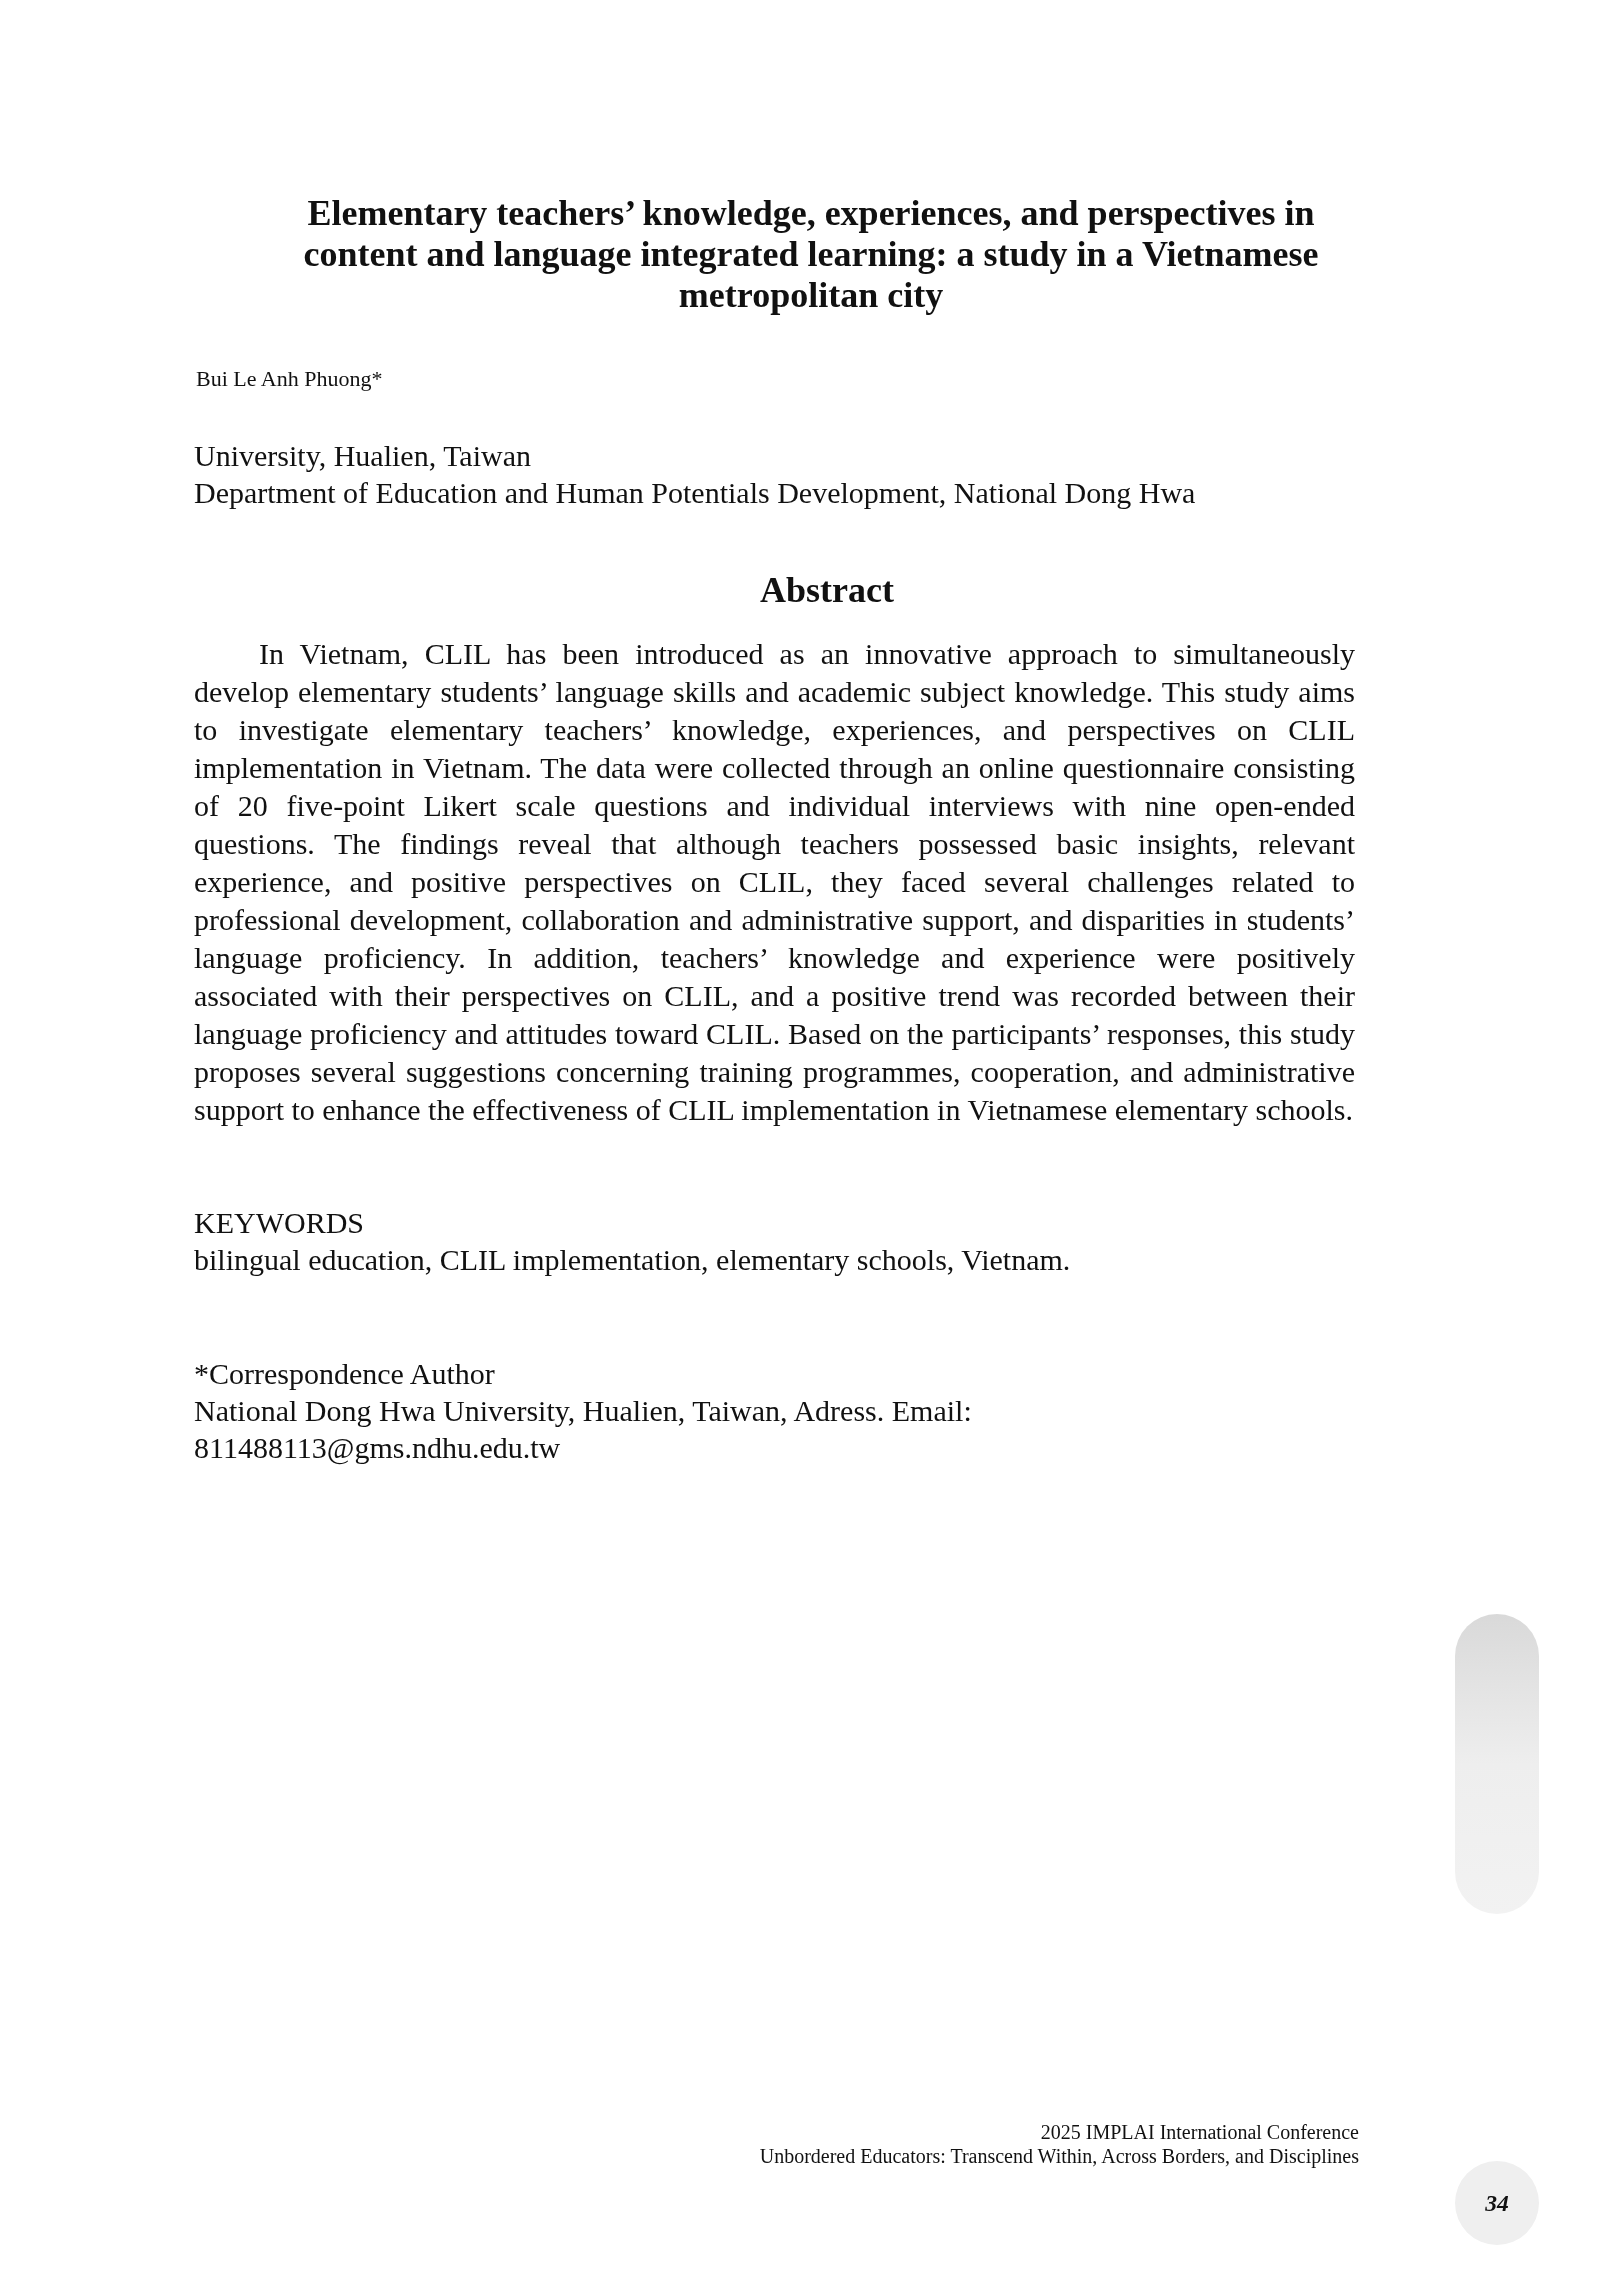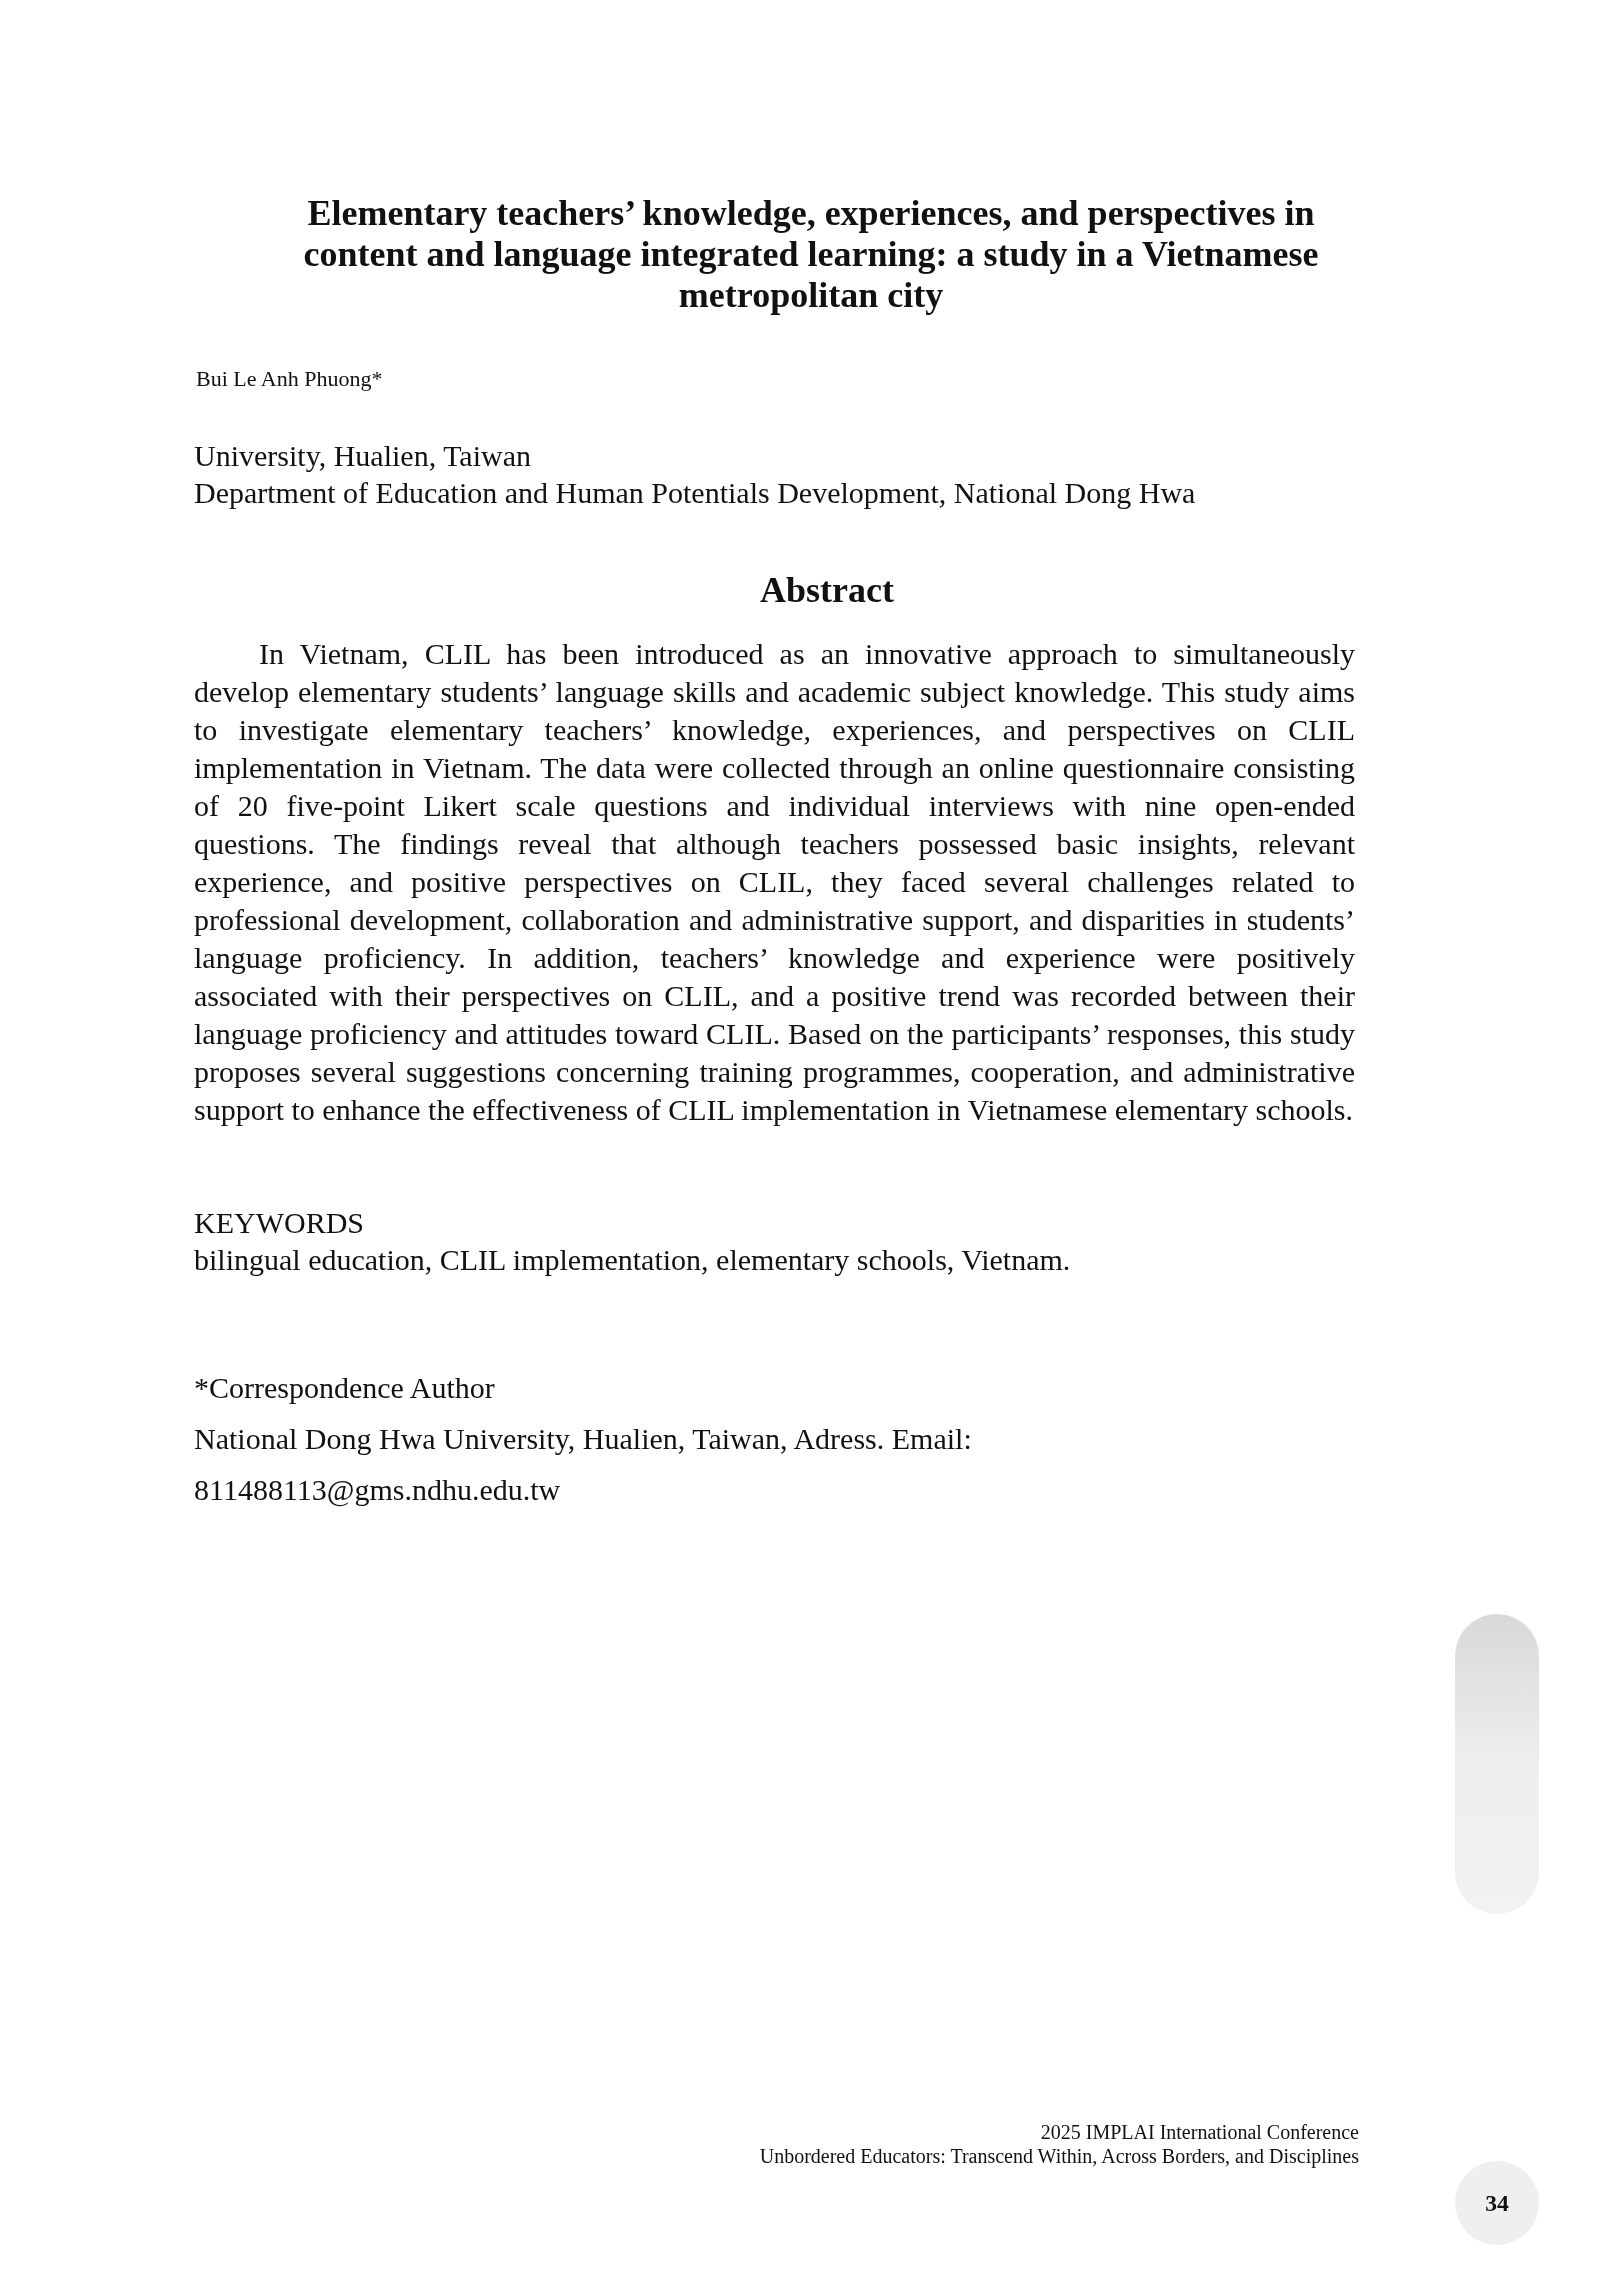--- a/index.html
+++ b/index.html
@@ -12,28 +12,28 @@
             text-align: left; font-size: 22px; line-height: 37px; }
   .affil { position: absolute; left: 194px; width: 1178px; top: 437px;
            font-size: 30px; line-height: 37px; }
   .abstract-heading { position: absolute; left: 196px; width: 1230px; top: 553px;
                       text-align: center; font-weight: bold; font-size: 36px; line-height: 42px; margin: 16px; }
   .abstract-body { position: absolute; left: 194px; width: 1161px; top: 635px;
                    font-size: 30px; line-height: 38px; text-align: justify; text-indent: 65px; margin: 0; }
   .keywords-label { position: absolute; left: 194px; top: 1204px; font-size: 30px; line-height: 37px; }
   .keywords-list { position: absolute; left: 194px; top: 1241px; font-size: 30px; line-height: 37px; }
   .corr { position: absolute; left: 194px; top: 1355px; width: 1178px; font-size: 30px; line-height: 37px; }
-  .corr div { white-space: nowrap; margin-top: 14px; }
+  .corr div { white-space: nowrap; }
   .footer { position: absolute; right: 264px; top: 2120px; text-align: right;
             font-size: 20px; line-height: 24px; }
   .side-bar { position: absolute; left: 1455px; top: 1614px; width: 84px; height: 300px;
               border-radius: 42px; background: linear-gradient(#d9d9d9, #eeeeee 50%, #f2f2f2); }
   .page-badge { position: absolute; left: 1455px; top: 2161px; width: 84px; height: 84px;
                 border-radius: 50%; background: #efefef; display: flex; align-items: center;
-                justify-content: center; font-weight: bold; font-size: 23.6px; }
+                justify-content: center; font-weight: bold; font-size: 23.6px; font-style: italic; }
 </style>
 </head>
 <body>
 
 <div class="page">
 
   <h1 class="title">
     <div>Elementary teachers’ knowledge, experiences, and perspectives in</div>
     <div>content and language integrated learning: a study in a Vietnamese</div>
     <div>metropolitan city</div>

